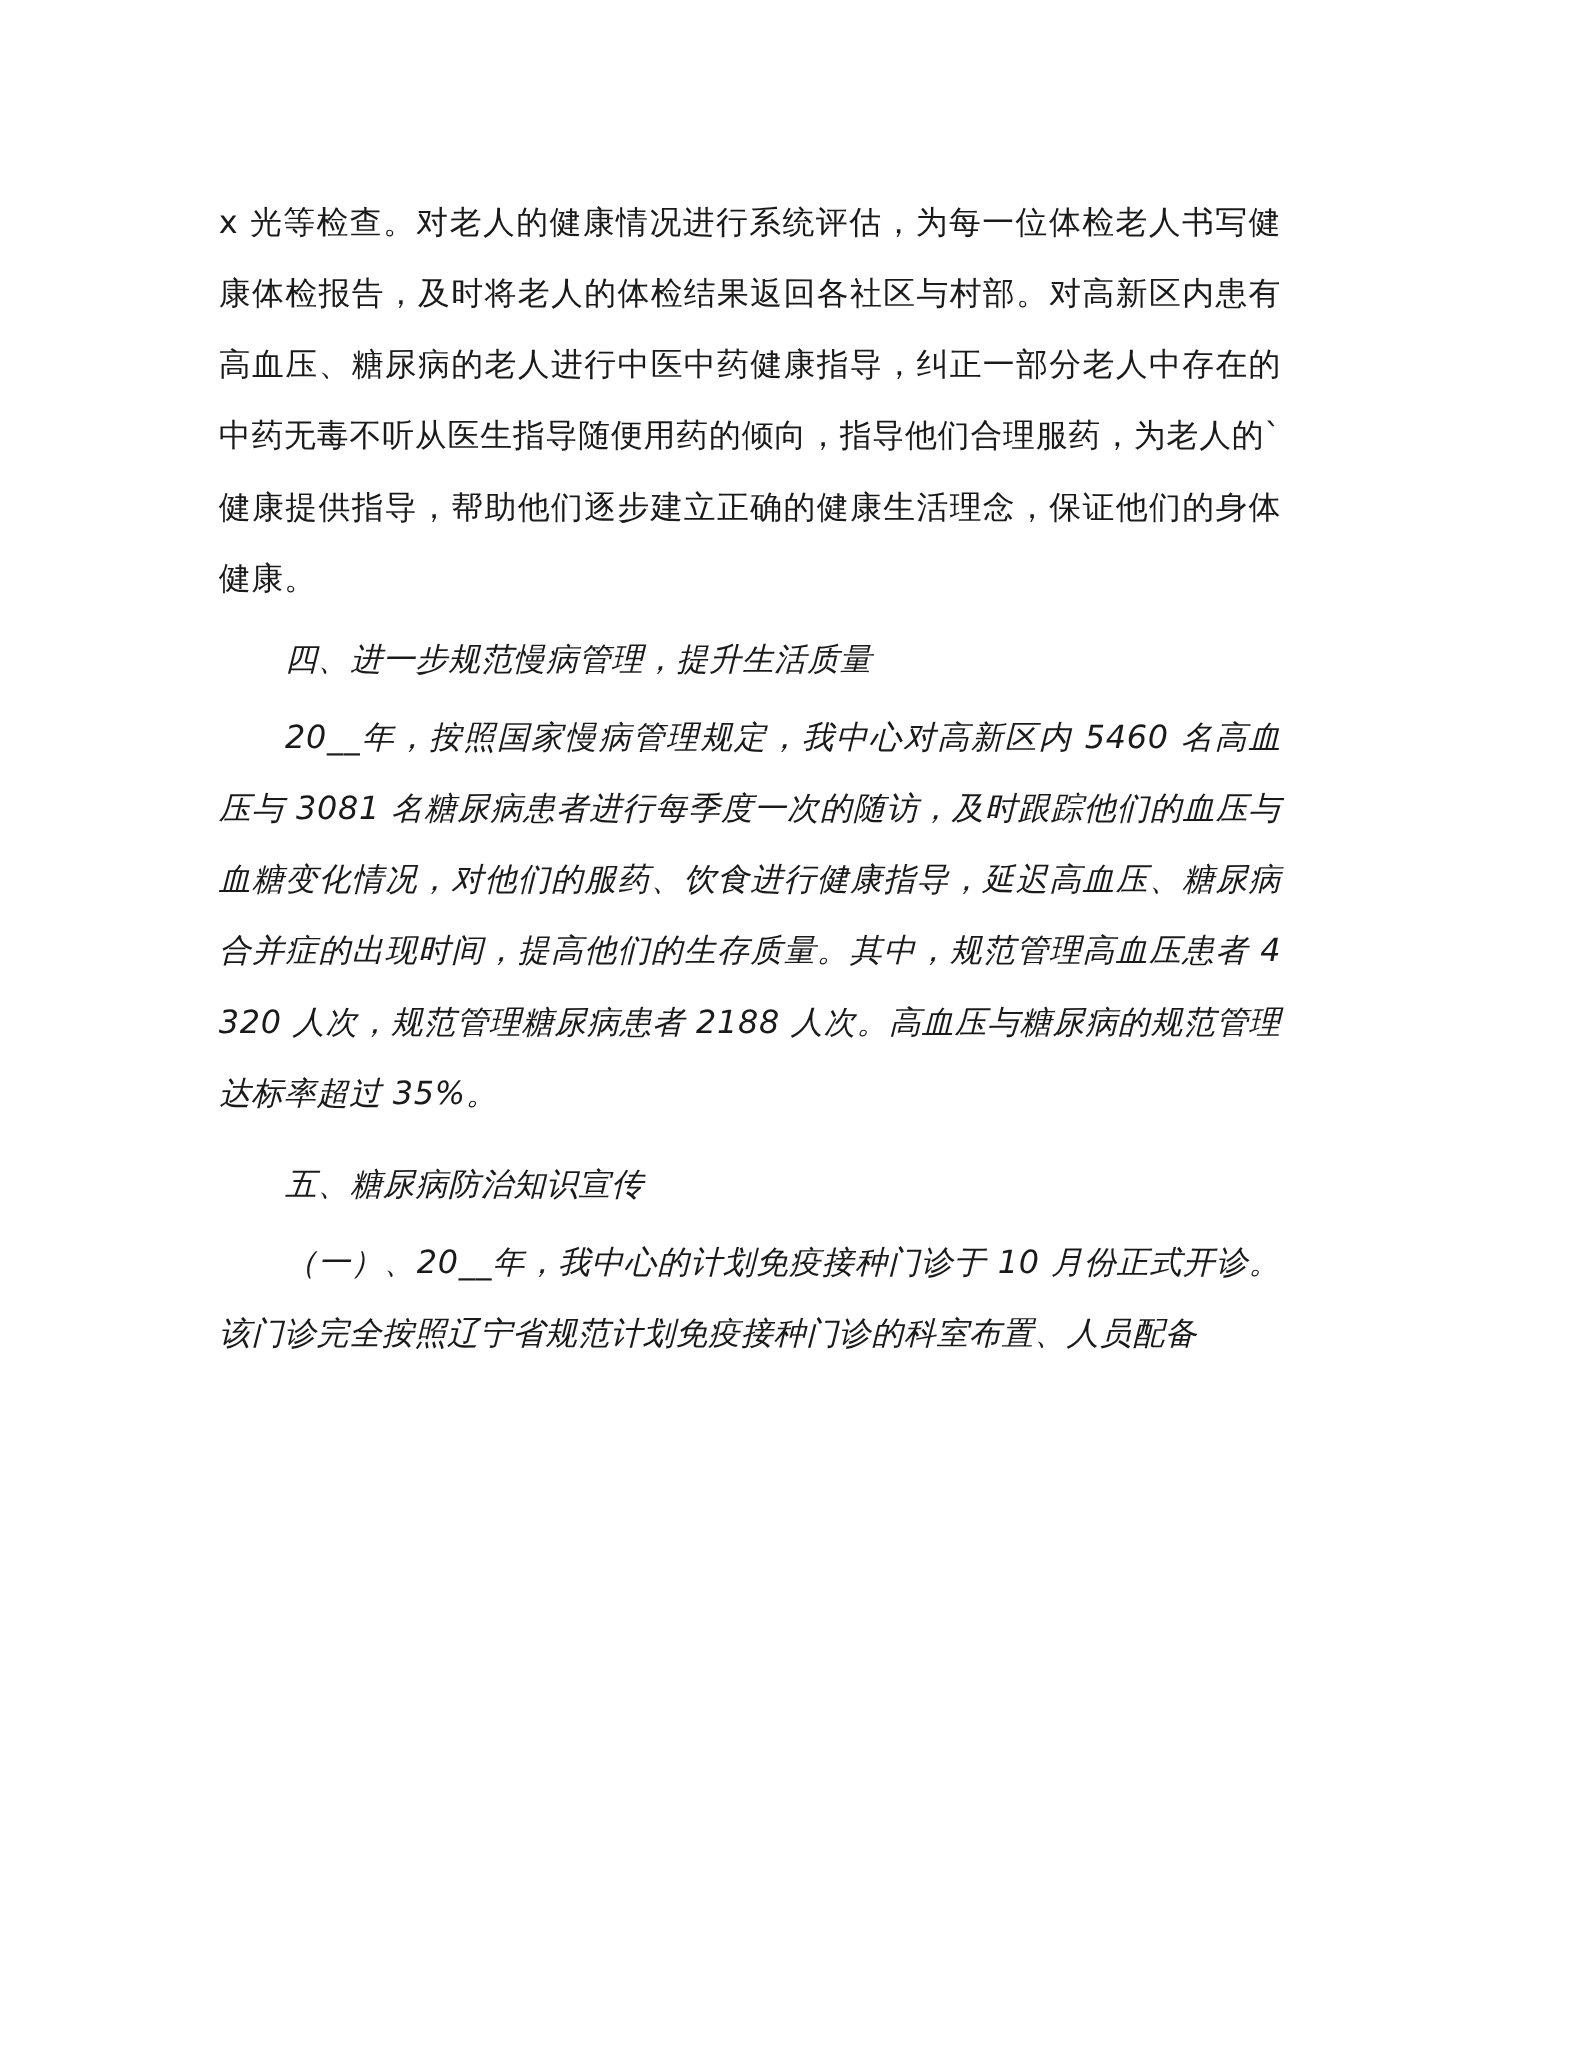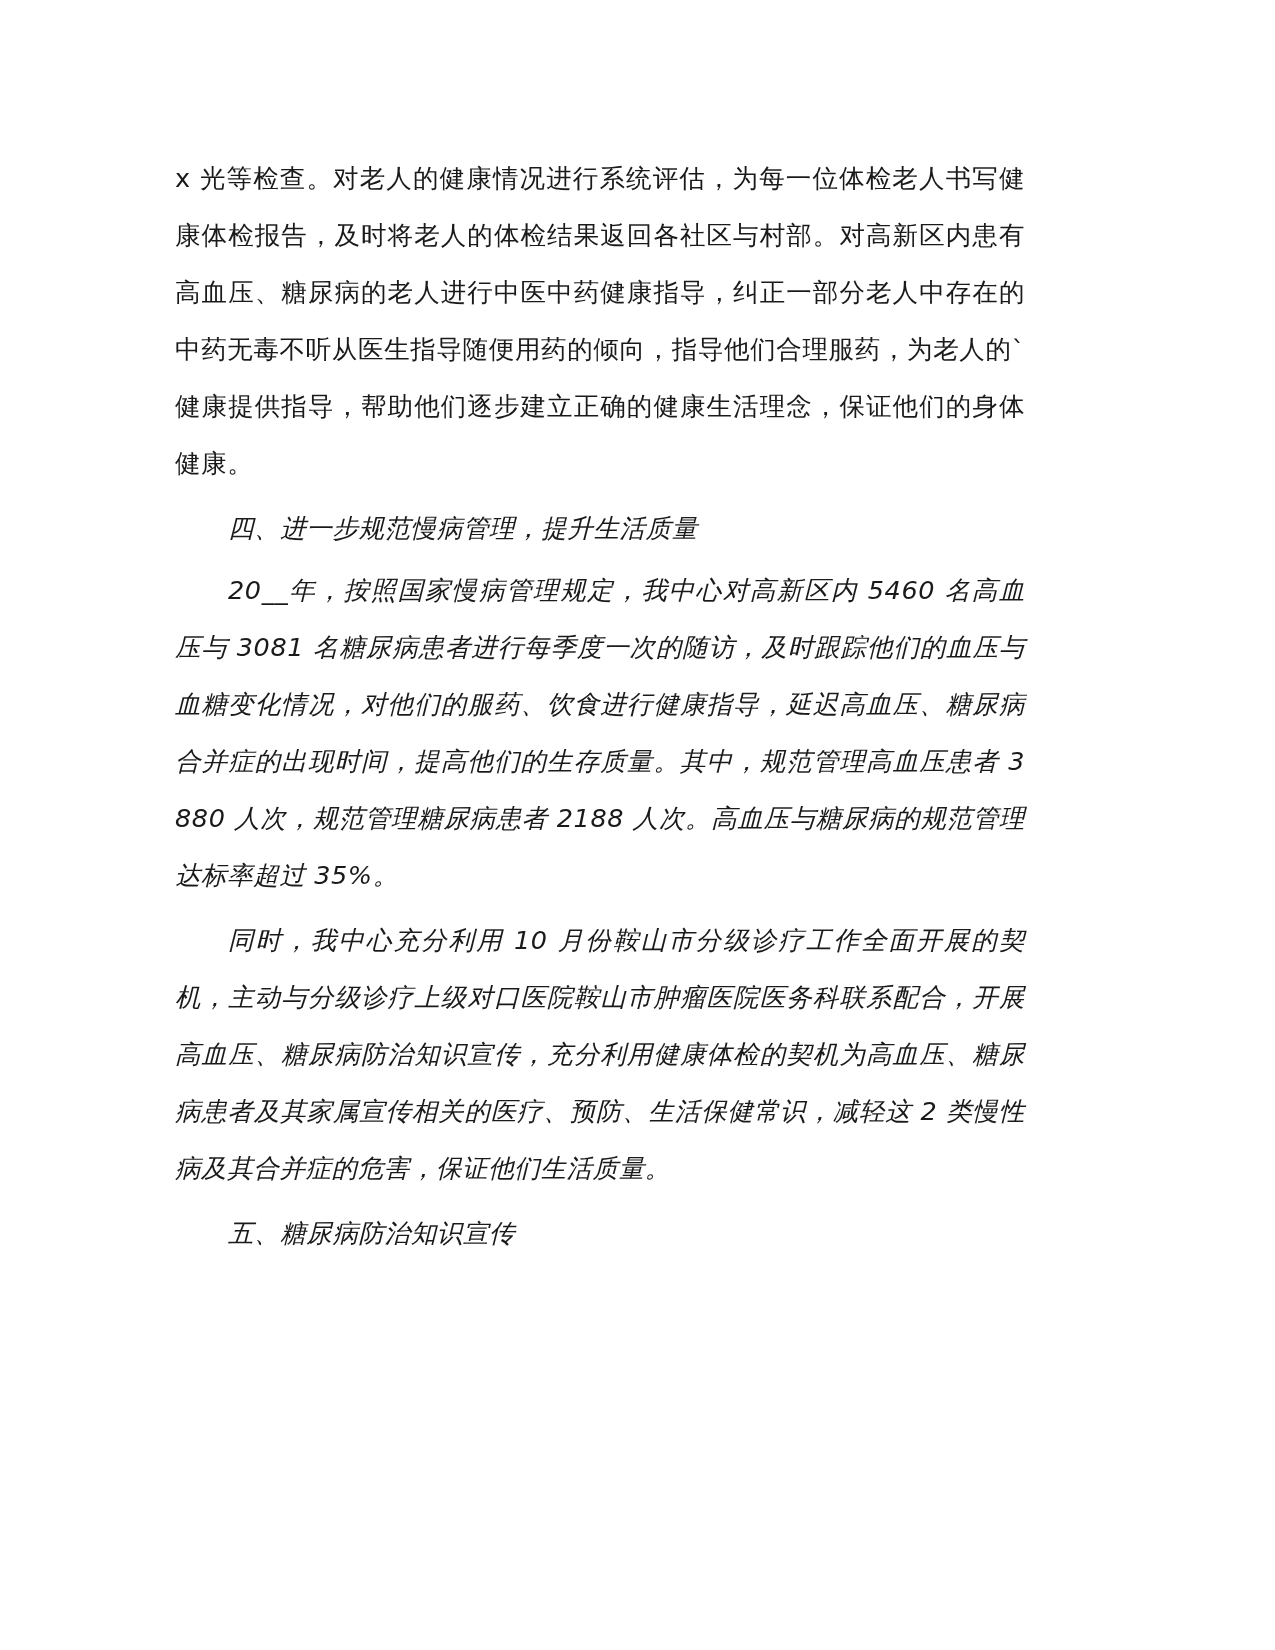--- a/index.html
+++ b/index.html
@@ -51,24 +51,24 @@
 
 <div class="page">
   <div class="page-inner">
 
     <p class="para">x 光等检查。对老人的健康情况进行系统评估，为每一位体检老人书写健康体检报告，及时将老人的体检结果返回各社区与村部。对高新区内患有高血压、糖尿病的老人进行中医中药健康指导，纠正一部分老人中存在的中药无毒不听从医生指导随便用药的倾向，指导他们合理服药，为老人的`健康提供指导，帮助他们逐步建立正确的健康生活理念，保证他们的身体健康。</p>
     <div class="gap"></div>
 
     <p class="para indent">四、进一步规范慢病管理，提升生活质量</p>
     <div class="gap-small"></div>
 
-    <p class="para indent">20__年，按照国家慢病管理规定，我中心对高新区内 5460 名高血压与 3081 名糖尿病患者进行每季度一次的随访，及时跟踪他们的血压与血糖变化情况，对他们的服药、饮食进行健康指导，延迟高血压、糖尿病合并症的出现时间，提高他们的生存质量。其中，规范管理高血压患者 3880 人次，规范管理糖尿病患者 2188 人次。高血压与糖尿病的规范管理达标率超过 35%。</p>
+    <p class="para indent">20__年，按照国家慢病管理规定，我中心对高新区内 5460 名高血压与 3081 名糖尿病患者进行每季度一次的随访，及时跟踪他们的血压与血糖变化情况，对他们的服药、饮食进行健康指导，延迟高血压、糖尿病合并症的出现时间，提高他们的生存质量。其中，规范管理高血压患者 4320 人次，规范管理糖尿病患者 2188 人次。高血压与糖尿病的规范管理达标率超过 35%。</p>
     <div class="gap"></div>
 
-    <p class="para indent">同时，我中心充分利用 10 月份鞍山市分级诊疗工作全面开展的契机，主动与分级诊疗上级对口医院鞍山市肿瘤医院医务科联系配合，开展高血压、糖尿病防治知识宣传，充分利用健康体检的契机为高血压、糖尿病患者及其家属宣传相关的医疗、预防、生活保健常识，减轻这 2 类慢性病及其合并症的危害，保证他们生活质量。</p>
     <div class="gap"></div>
 
     <p class="para indent">五、糖尿病防治知识宣传</p>
     <div class="gap-small"></div>
 
+    <p class="para indent">（一）、20__年，我中心的计划免疫接种门诊于 10 月份正式开诊。该门诊完全按照辽宁省规范计划免疫接种门诊的科室布置、人员配备</p>
 
   </div>
 </div>
 
 </body></html>

